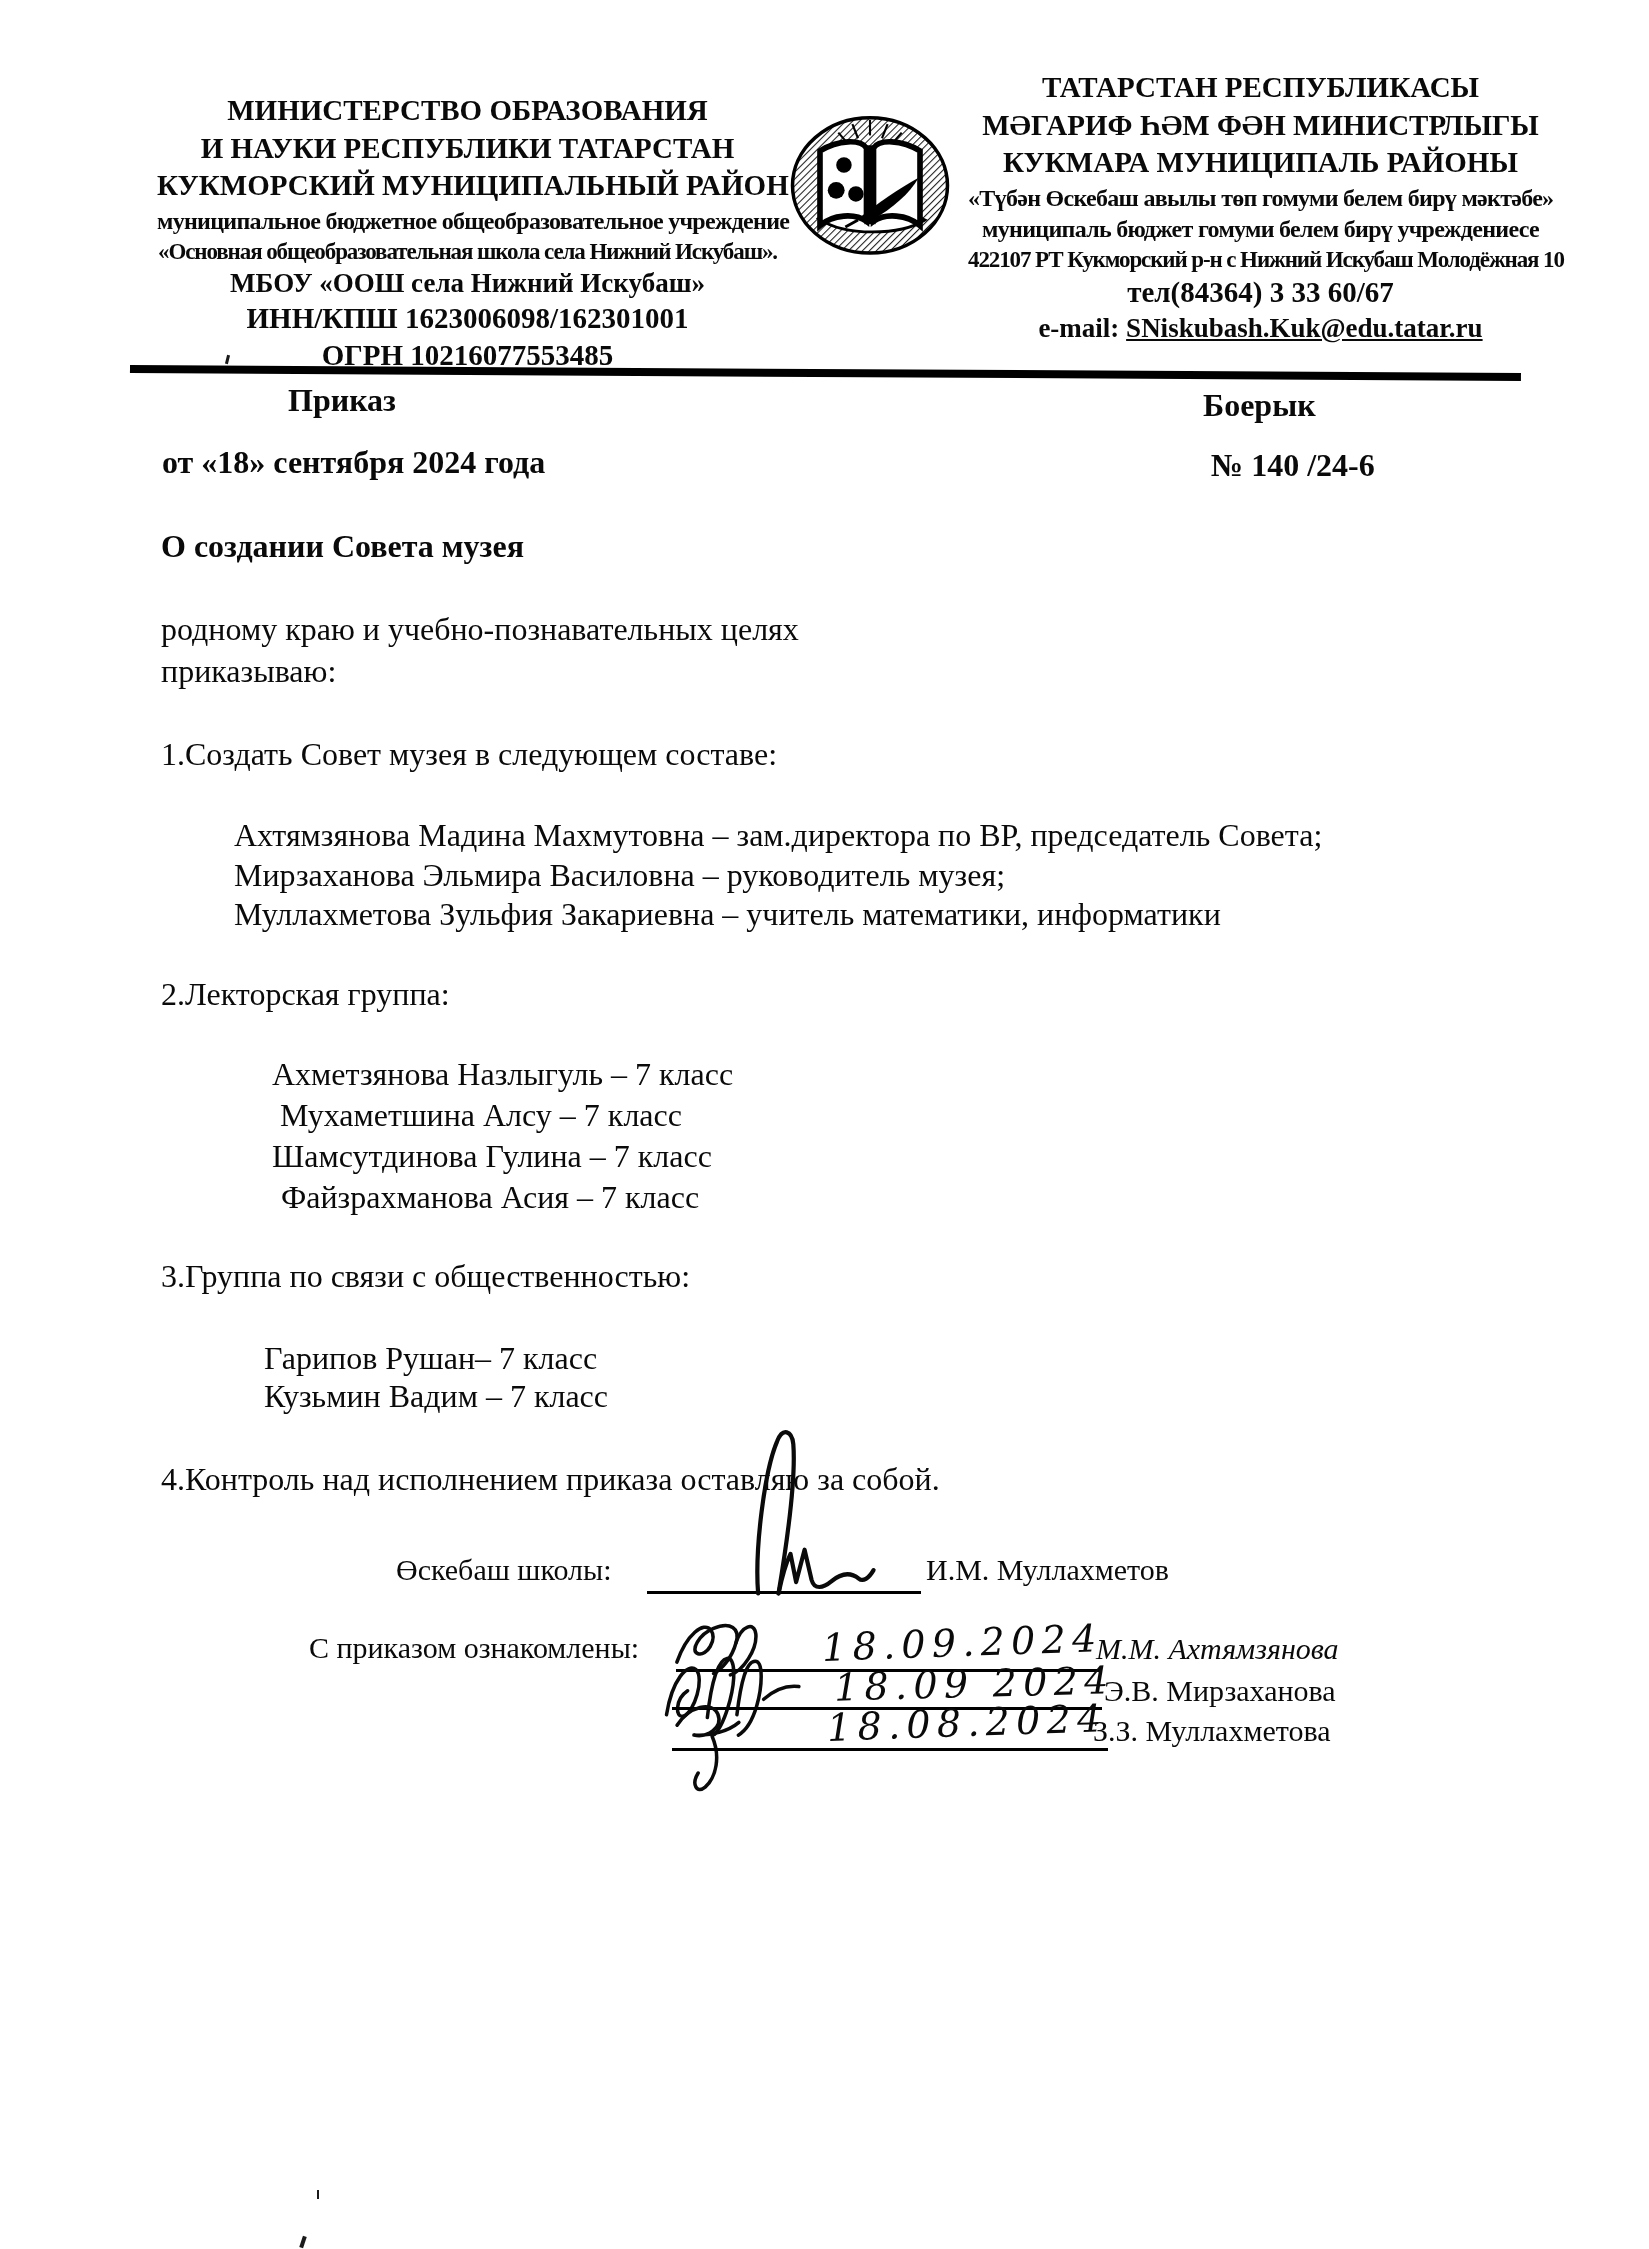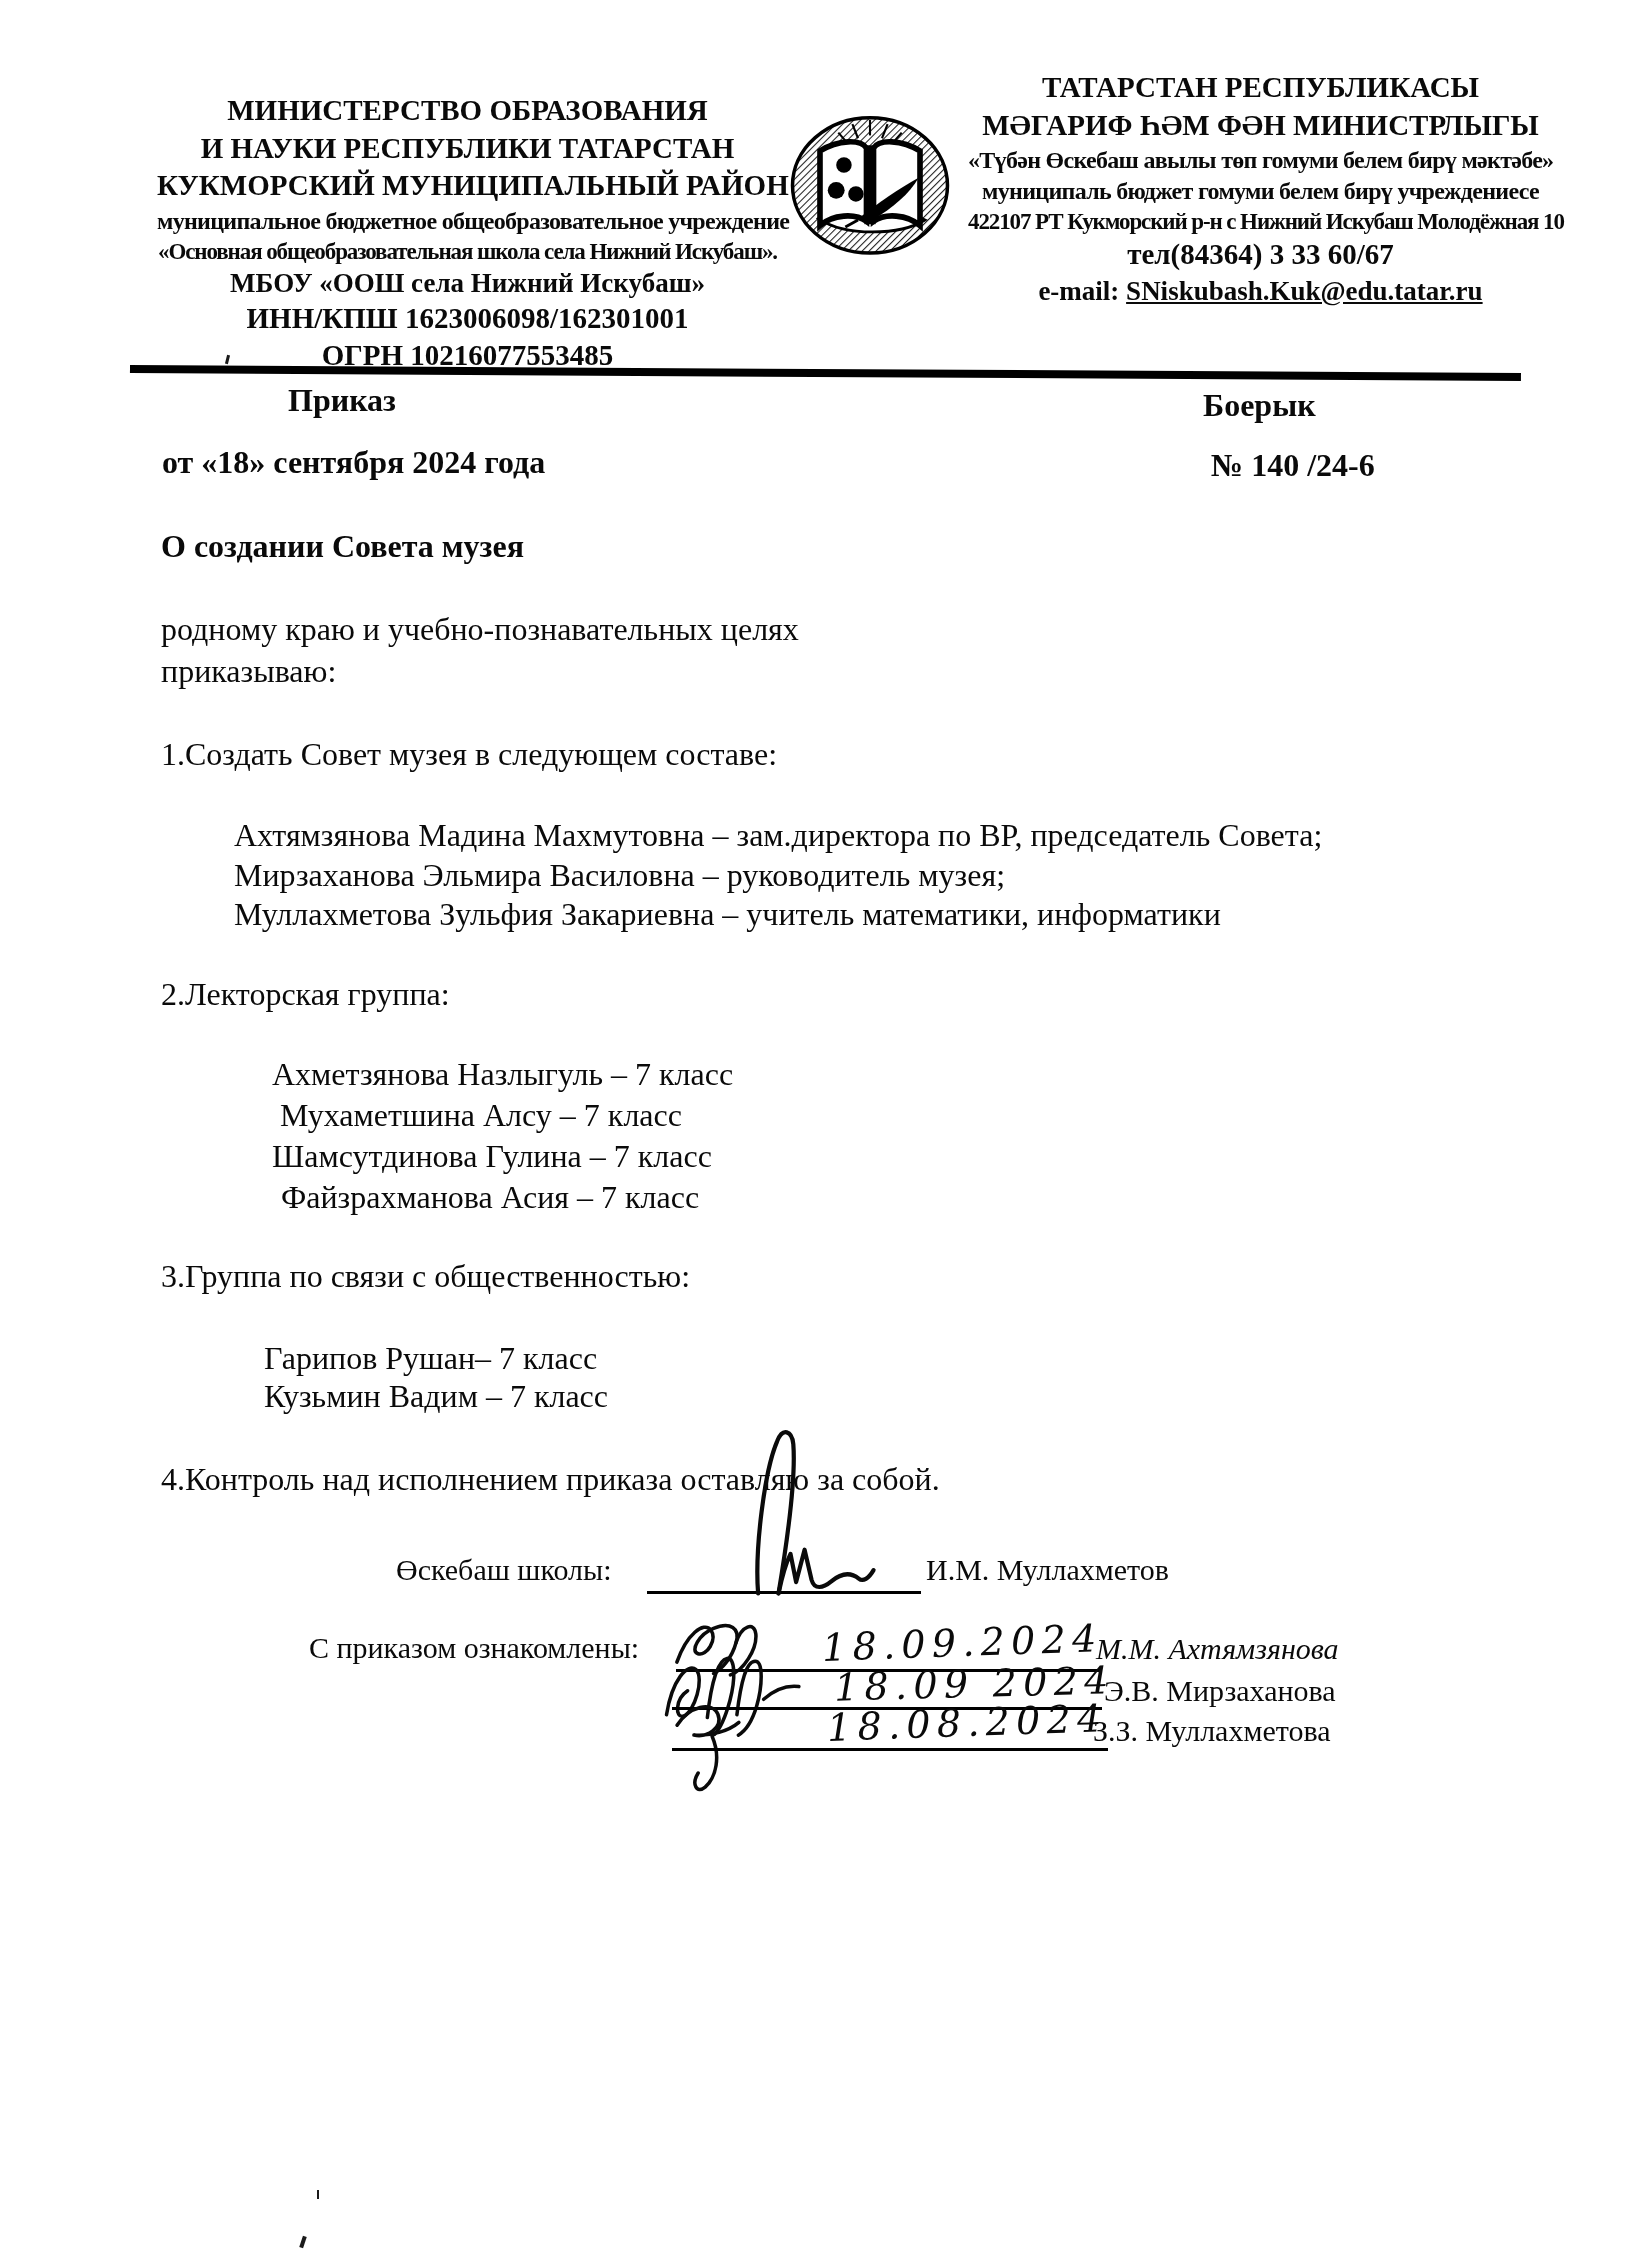--- a/index.html
+++ b/index.html
@@ -65,20 +65,21 @@
       <circle cx="67" cy="108" r="12" fill="#000"></circle>
       <circle cx="95" cy="113" r="11" fill="#000"></circle>
       <path d="M96,150 C126,126 158,104 184,90 C172,112 146,134 120,149 Z" fill="#000"></path>
       <path d="M98,150 L80,160" stroke="#000" stroke-width="4"></path>
     </svg>
   </div>
 
   <div class="abs hcol ctr" style="left:968px;top:73px;width:585px;">
     <span class="hl hl1">ТАТАРСТАН РЕСПУБЛИКАСЫ</span>
     <span class="hl hl1">МӘГАРИФ ҺӘМ ФӘН МИНИСТРЛЫГЫ</span>
+    <span class="hl hl1">КУКМАРА МУНИЦИПАЛЬ РАЙОНЫ</span>
     <span class="hl hl-sm">«Түбән Өскебаш авылы төп гомуми белем бирү мәктәбе»</span>
     <span class="hl hl-sm">муниципаль бюджет гомуми белем бирү учреждениесе</span>
     <span class="hl hl-xs">422107 РТ Кукморский р-н с Нижний Искубаш Молодёжная 10</span>
     <span class="hl hl1">тел(84364) 3 33 60/67</span>
     <span class="hl hl-md"><span>e-mail:</span>&nbsp;<span class="u">SNiskubash.Kuk@edu.tatar.ru</span></span>
   </div>
 
   <div class="abs rule" style="left:130px;top:365px;width:1391px;height:7.8px;transform:rotate(0.33deg);transform-origin:left top;"></div>
 
   <div class="abs t b" style="left:288px;top:382px;">Приказ</div>

